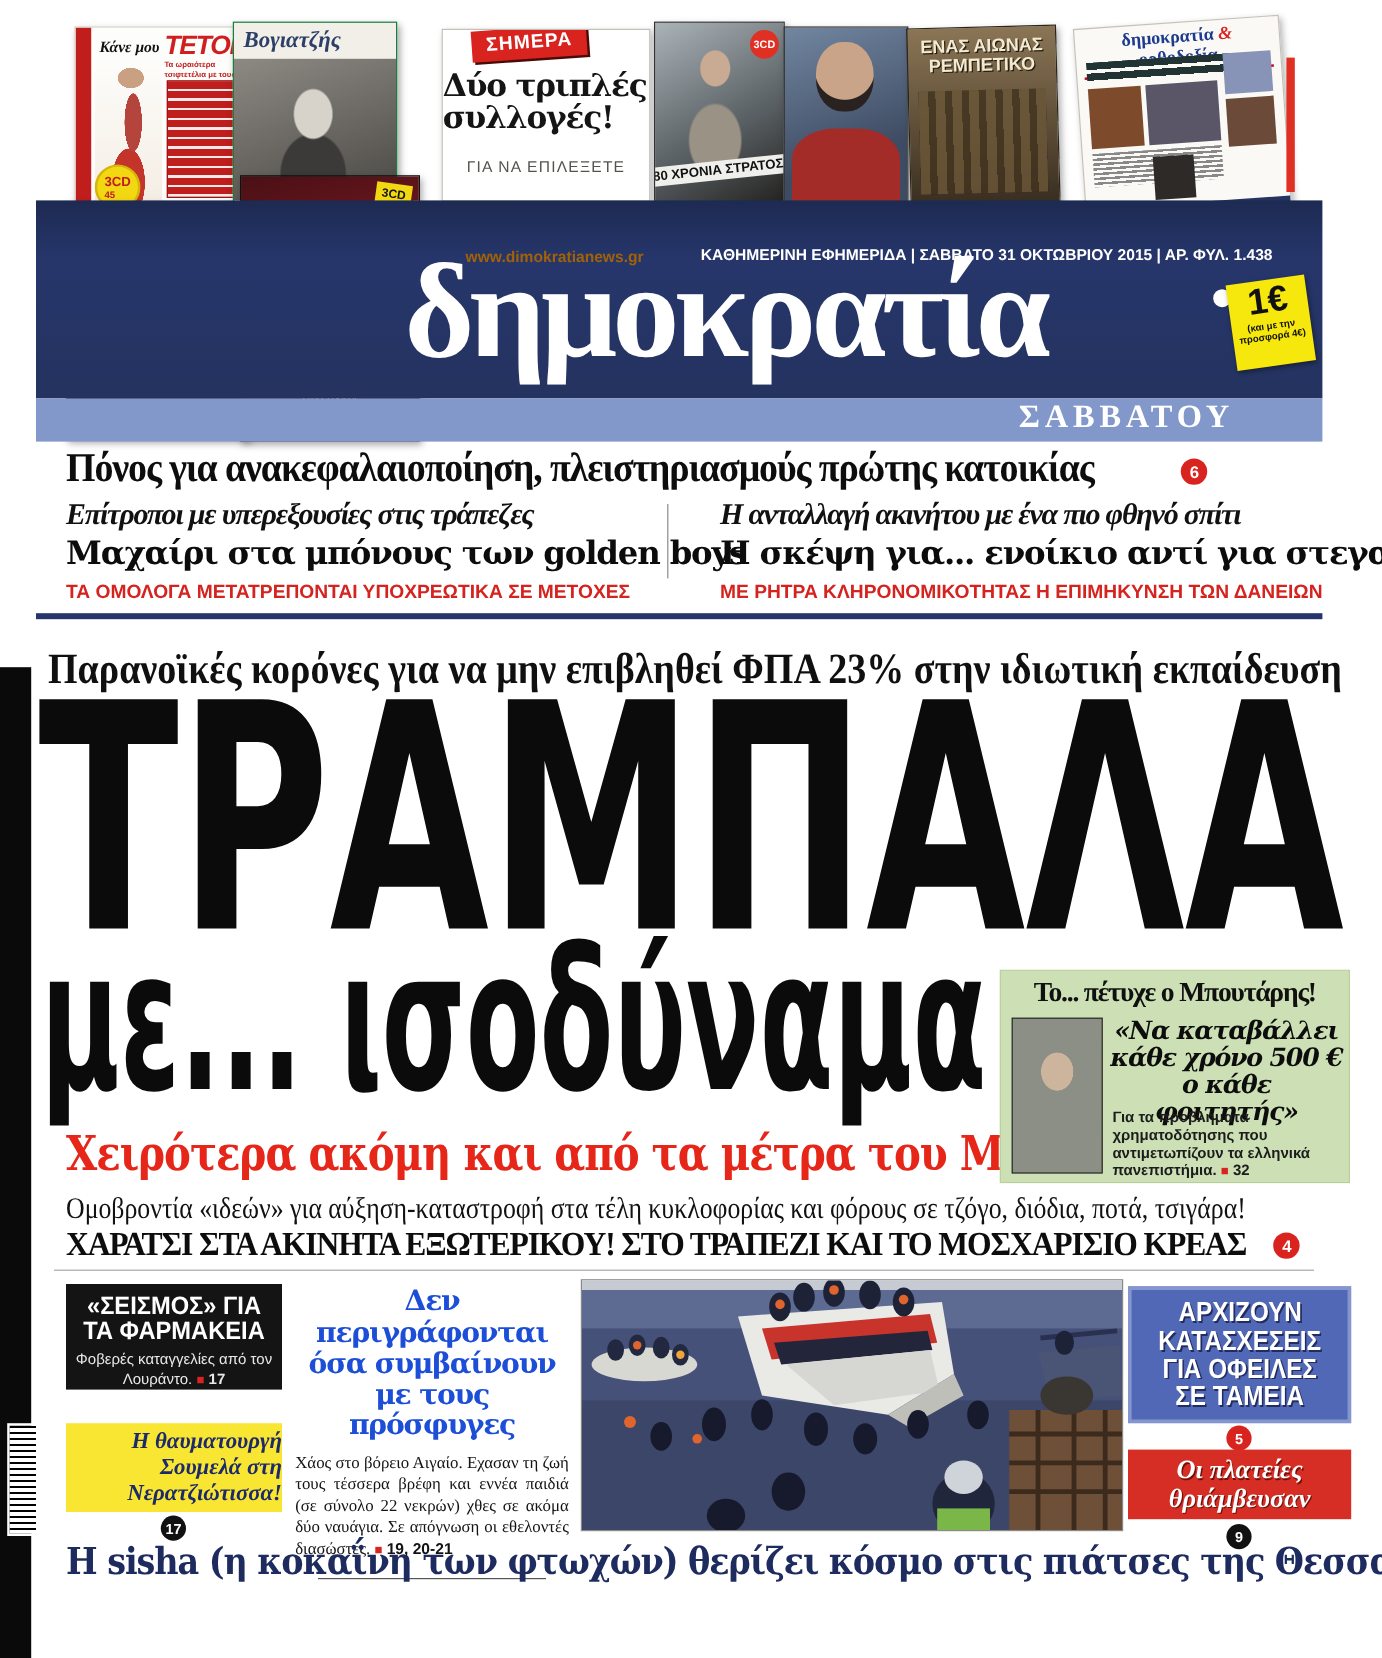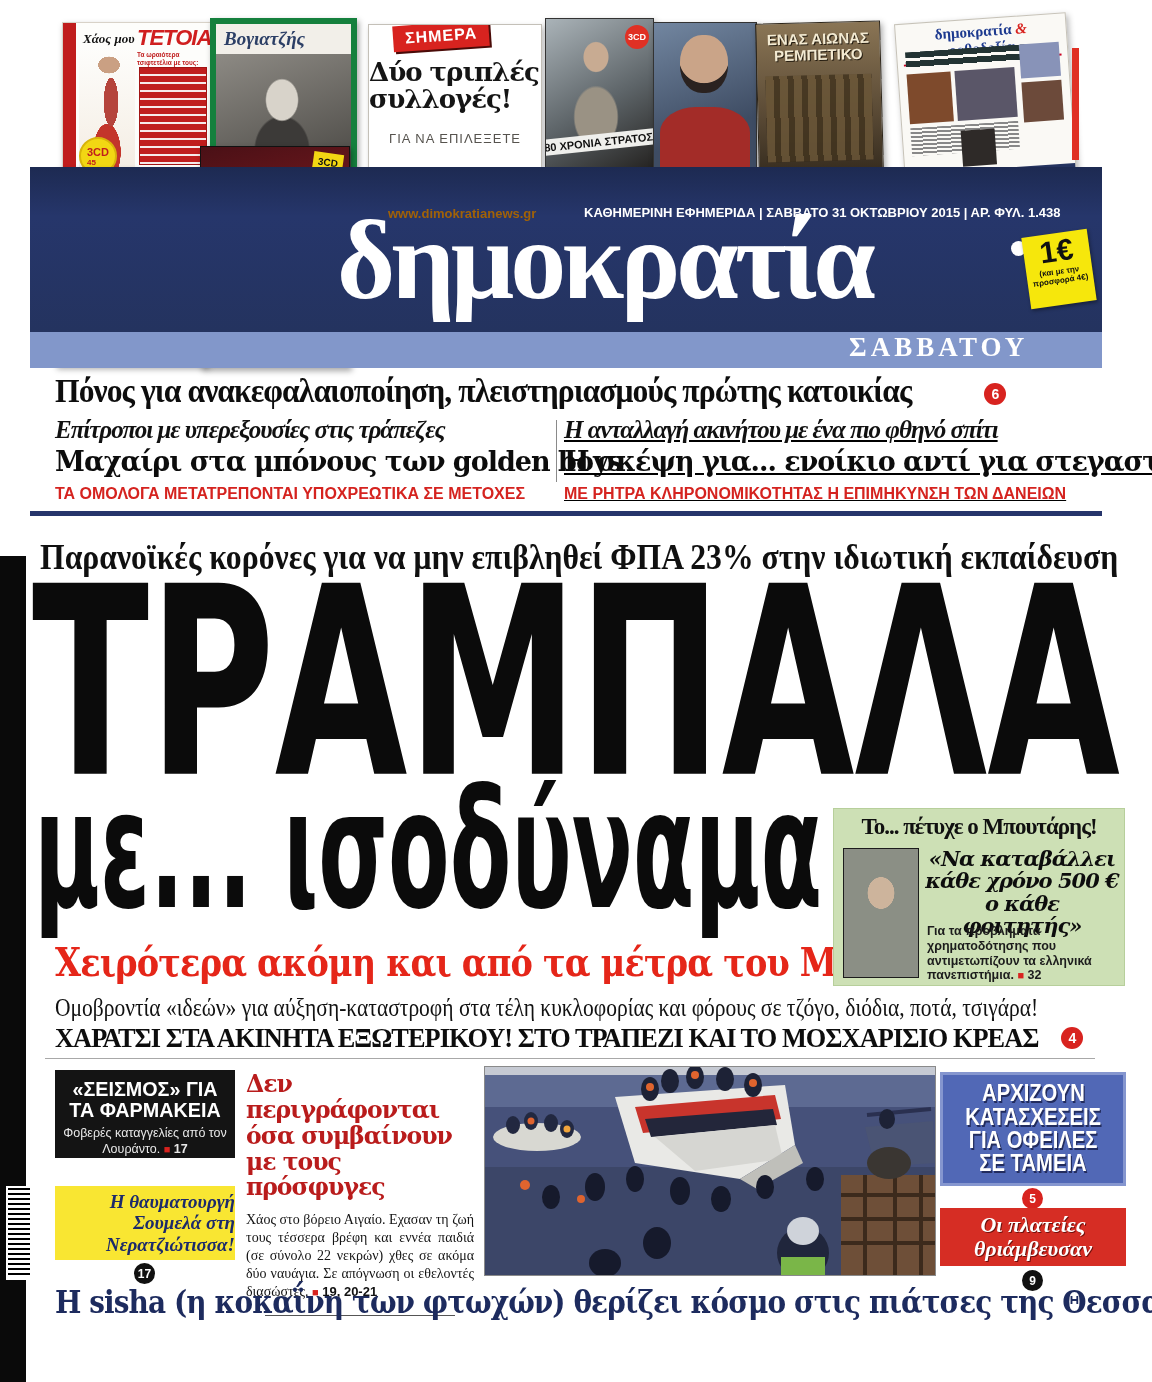--- a/index.html
+++ b/index.html
@@ -17,21 +17,21 @@
   .c-tetoia .dancer{position:absolute;left:16px;top:24px;width:56px;height:130px;
       background:radial-gradient(ellipse 18px 14px at 30px 18px,#caa083 60%,transparent 61%),
                  radial-gradient(ellipse 12px 40px at 32px 55px,#b5443c 60%,transparent 61%),
                  radial-gradient(ellipse 22px 45px at 28px 105px,#c3352b 62%,transparent 63%),
                  linear-gradient(#fdfdfb,#f4ece2);}
   .c-tetoia .panel{position:absolute;right:4px;top:44px;width:66px;height:96px;background:#c01d1d;
       background-image:repeating-linear-gradient(#c01d1d 0 6px,#f6e9e9 6px 8px);border:1px solid #a21414;}
   .c-tetoia .cdb{position:absolute;left:16px;bottom:10px;width:34px;height:34px;border-radius:50%;
       background:#f2d713;color:#c01d1d;font:900 11px "Liberation Sans",sans-serif;display:flex;align-items:center;justify-content:center;border:2px solid #d8b40a;}
   .c-tetoia .cdb small{display:block;font-size:8px;}
-  .c-vog{left:210px;top:18px;width:135px;height:158px;background:#f2efe9;border:6px solid #15803d;}
+  .c-vog{left:194px;top:18px;width:135px;height:158px;background:#f2efe9;border:1px solid #15803d;}
   .c-vog .scr{position:absolute;left:8px;top:4px;font:italic 700 19px "Liberation Serif",serif;color:#2c3f66;}
   .c-vog .ph{position:absolute;left:0;top:30px;width:100%;height:118px;
       background:radial-gradient(ellipse 28px 36px at 66px 46px,#d8d3ca 55%,transparent 60%),
                  radial-gradient(ellipse 44px 54px at 66px 96px,#3c3a38 60%,transparent 64%),
                  linear-gradient(160deg,#8d8a84,#4a4844);}
   .c-vog .scr2{position:absolute;left:10px;bottom:2px;font:italic 700 15px "Liberation Serif",serif;color:#f4f0e6;}
   .c-vog .rs{position:absolute;left:0;bottom:0;width:100%;height:6px;background:#c01d1d;}
   .c-zag{left:55px;top:168px;width:150px;height:196px;background:#121212;border:1px solid #000;}
   .c-zag .cd{position:absolute;left:12px;top:10px;width:30px;height:30px;border-radius:50%;border:2px solid #b99b4e;
       color:#d9bd72;font:700 10px "Liberation Sans",sans-serif;display:flex;align-items:center;justify-content:center;}
@@ -151,21 +151,21 @@
   
   .pharm{left:55px;top:1070px;width:180px;height:88px;background:#141414;color:#fff;}
   .pharm .t{margin-top:8px;text-align:center;font:800 21px "Liberation Sans",sans-serif;line-height:1.0;
       transform:scaleX(.94);transform-origin:center top;}
   .pharm .b{margin-top:6px;text-align:center;font:400 12.5px "Liberation Sans",sans-serif;color:#e8e8e8;line-height:1.25;}
   .soumela{left:55px;top:1186px;width:180px;height:74px;background:#f9e632;display:flex;align-items:center;justify-content:center;}
   .soumela .t{font:italic 800 19px "Liberation Serif",serif;color:#1c2a6b;text-align:right;line-height:1.12;}
   .circnum{position:absolute;width:21px;height:21px;border-radius:50%;background:#111;color:#fff;
       font:700 12px "Liberation Sans",sans-serif;display:flex;align-items:center;justify-content:center;}
   .refcol{left:246px;top:1072px;width:228px;}
-  .refcol .h{font:800 23.5px "DejaVu Serif",serif;color:#b91c1c;line-height:1.1;letter-spacing:-1px;}
+  .refcol .h{font:800 23.5px "DejaVu Serif",serif;color:#1d4ed8;text-align:center;line-height:1.1;letter-spacing:-1px;}
   .refcol .b{margin-top:10px;font:400 14px "Liberation Serif",serif;color:#141414;line-height:1.28;text-align:justify;}
   .refcol .pg{font:700 13px "Liberation Sans",sans-serif;color:#111;}
   .refcol .rule{margin:14px auto 0;width:190px;height:1px;background:#555;}
   .photo{left:484px;top:1066px;width:450px;height:208px;border:1px solid #8a8a8a;z-index:2;}
   .bluebox{left:940px;top:1072px;width:186px;height:114px;background:#5168b6;
       box-shadow:0 0 0 3px #8596cf inset;display:flex;flex-direction:column;align-items:center;justify-content:center;}
   .bluebox .l{font:800 23px "Liberation Sans",sans-serif;color:#fff;line-height:1.02;
       text-shadow:1.5px 1.5px 0 #222c5e;transform:scaleX(.88);white-space:nowrap;}
   .redbox{left:940px;top:1208px;width:186px;height:58px;background:#d62d24;
       display:flex;align-items:center;justify-content:center;}
@@ -183,21 +183,21 @@
 </head>
 <body>
 
 <div class="page">
 
   <div class="abs leftedge"></div>
   <div class="abs barcode"></div>
 
   <div class="cover c-tetoia">
     <div class="spine"></div>
-    <div class="kick">Χάος μου</div>
+    <div class="kick">Κάνε μου</div>
     <div class="ttl">ΤΕΤΟΙΑ!</div>
     <div class="sub">Τα ωραιότερα τσιφτετέλια με τους:</div>
     <div class="dancer"></div>
     <div class="panel"></div>
     <div class="cdb">
       <span><span>3CD</span><small>45</small></span>
     </div>
   </div>
 
   <div class="cover c-vog">
@@ -276,21 +276,21 @@
   </div>
 
   <div class="abs top-head">
     <span class="sx" style="transform:scaleX(.93);">Πόνος για ανακεφαλαιοποίηση, πλειστηριασμούς πρώτης κατοικίας</span><span class="ref">6</span>
   </div>
   <div class="col" style="left:55px;width:492px;">
     <div class="it">Επίτροποι με υπερεξουσίες στις τράπεζες</div>
     <div class="bd">Μαχαίρι στα μπόνους των golden boys</div>
     <div class="rd">ΤΑ ΟΜΟΛΟΓΑ ΜΕΤΑΤΡΕΠΟΝΤΑΙ ΥΠΟΧΡΕΩΤΙΚΑ ΣΕ ΜΕΤΟΧΕΣ</div>
   </div>
-  <div class="col" style="left:564px;width:528px;text-decoration:underline;">
+  <div class="col" style="left:600px;width:528px;">
     <div class="it">Η ανταλλαγή ακινήτου με ένα πιο φθηνό σπίτι</div>
     <div class="bd">Η σκέψη για... ενοίκιο αντί για στεγαστικό</div>
     <div class="rd">ΜΕ ΡΗΤΡΑ ΚΛΗΡΟΝΟΜΙΚΟΤΗΤΑΣ Η ΕΠΙΜΗΚΥΝΣΗ ΤΩΝ ΔΑΝΕΙΩΝ</div>
   </div>
   <div class="abs vdiv"></div>
   <div class="abs blue-rule"></div>
 
   <div class="abs kicker">
     <span class="sx" style="transform:scaleX(.88);">Παρανοϊκές κορόνες για να μην επιβληθεί ΦΠΑ 23% στην ιδιωτική εκπαίδευση</span>
   </div>

